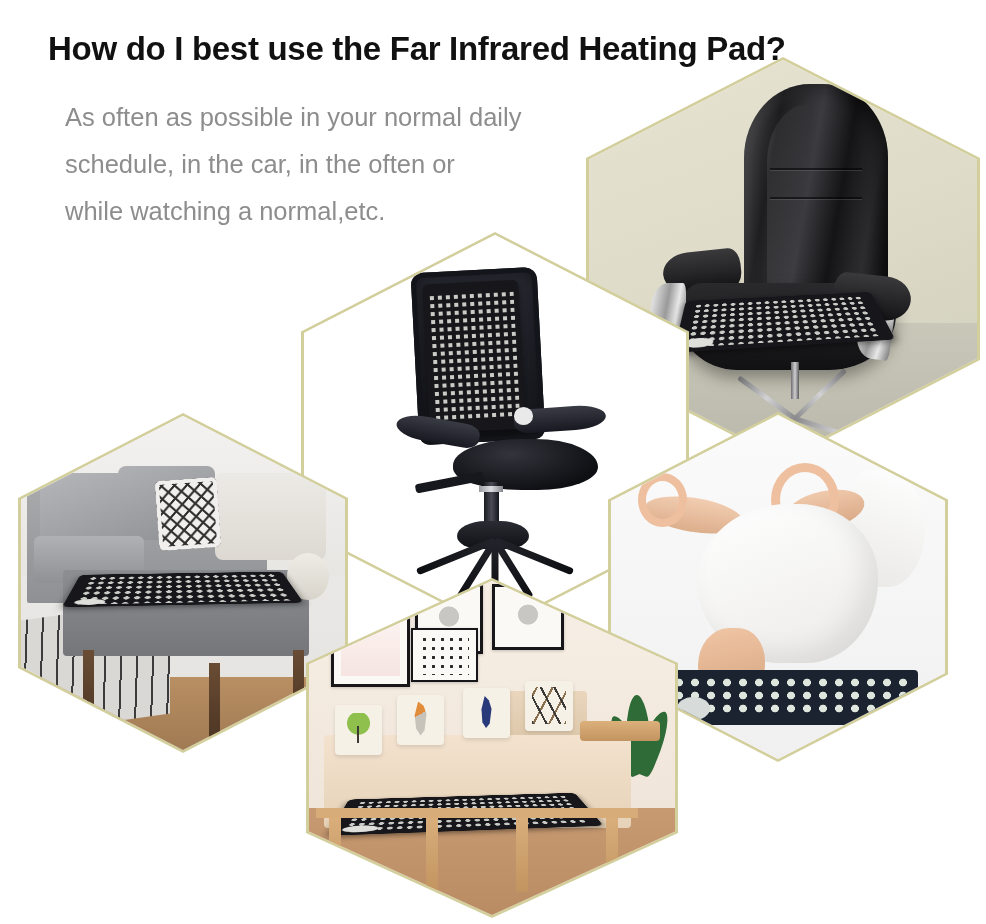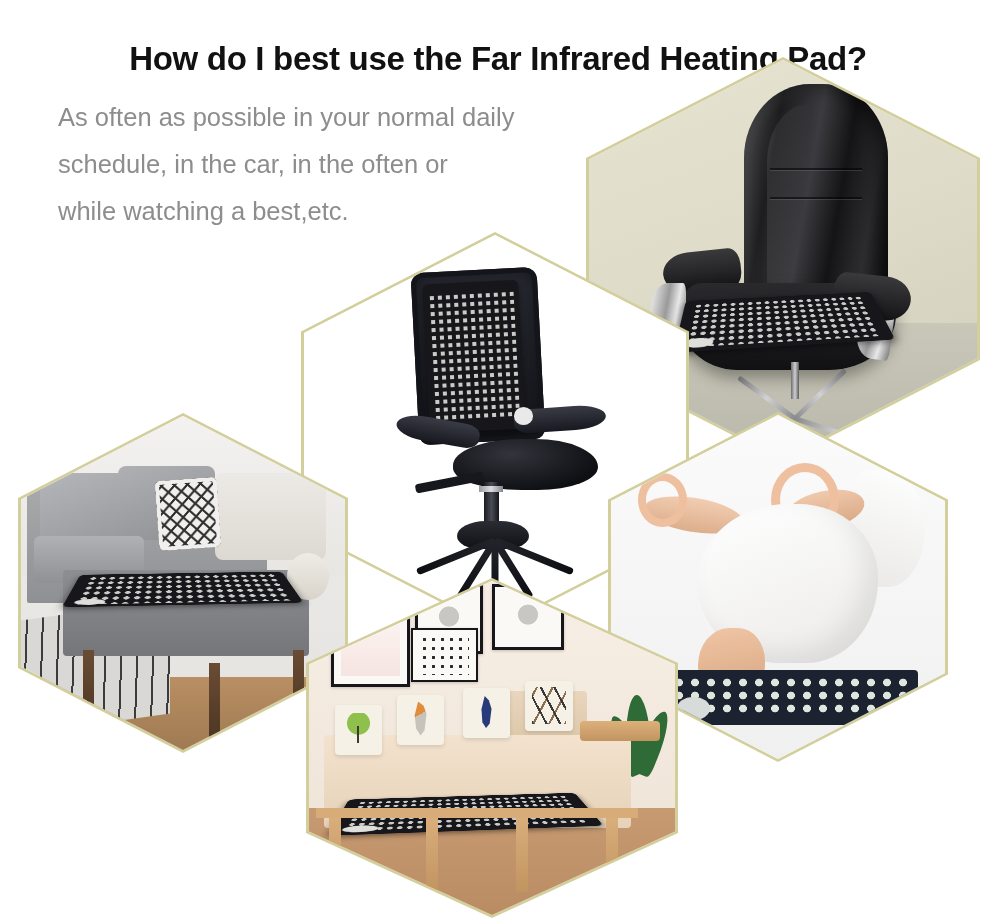--- a/index.html
+++ b/index.html
@@ -15,40 +15,39 @@
     width: 986px;
     height: 924px;
     background: #ffffff;
     overflow: hidden;
   }
 
   
   #headline {
     position: absolute;
     left: 48px;
-    top: 18px;
+    top: 8px;
     width: 900px;
     font-size: 33px;
     font-weight: bold;
     color: #111111;
     letter-spacing: -0.3px;
     white-space: nowrap;
-    text-align: center;
   }
   #body-copy {
     position: absolute;
     left: 58px;
     top: 94px;
     width: 600px;
     font-size: 25.5px;
     line-height: 47px;
     color: #8d8d8d;
     font-weight: 300;
   }
-  #body-copy .ln { display: block; }
+  #body-copy .ln { display: block; margin-left: 7px; }
 
   
   .hex {
     position: absolute;
     -webkit-clip-path: polygon(50% 0%, 100% 25%, 100% 75%, 50% 100%, 0% 75%, 0% 25%);
     clip-path: polygon(50% 0%, 100% 25%, 100% 75%, 50% 100%, 0% 75%, 0% 25%);
     background: #d3cf9c;
     overflow: hidden;
   }
   .hex .inner {
@@ -415,21 +414,21 @@
 </head>
 <body>
 
 <div id="page">
 
   <h1 id="headline">How do I best use the Far Infrared Heating Pad?</h1>
 
   <div id="body-copy">
     <span class="ln">As often as possible in your normal daily</span>
     <span class="ln">schedule, in the car, in the often or</span>
-    <span class="ln">while watching a best,etc.</span>
+    <span class="ln">while watching a normal,etc.</span>
   </div>
 
   <div class="hex" style="left:586px; top:57px; width:394px; height:404px;">
     <div class="inner">
       <div class="scene sc-exec">
         <div class="floor"></div>
         <div class="exec-back">
           <div class="seam" style="top:34%"></div>
           <div class="seam" style="top:46%"></div>
         </div>

